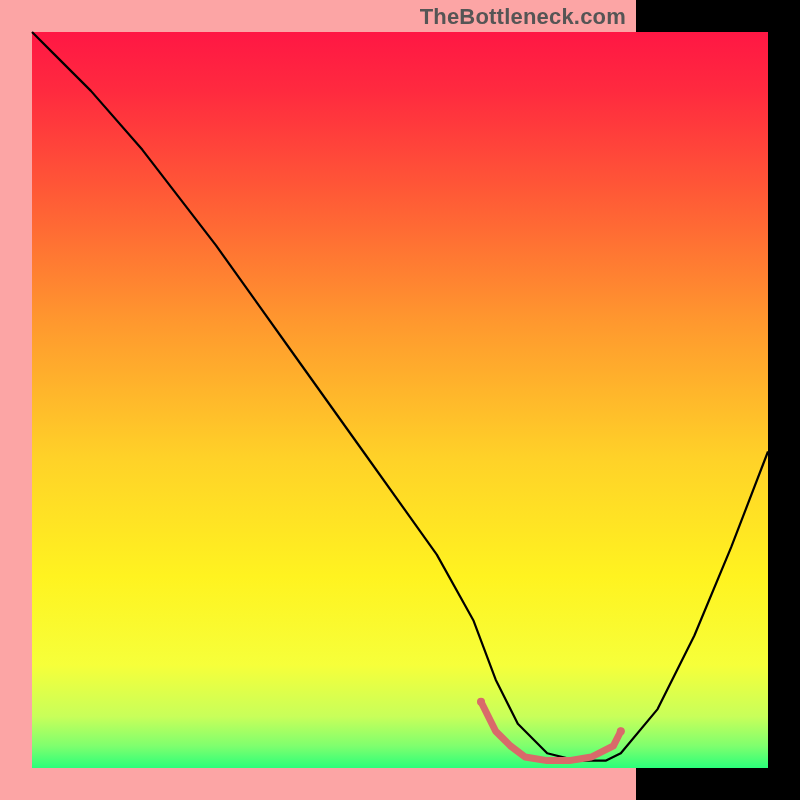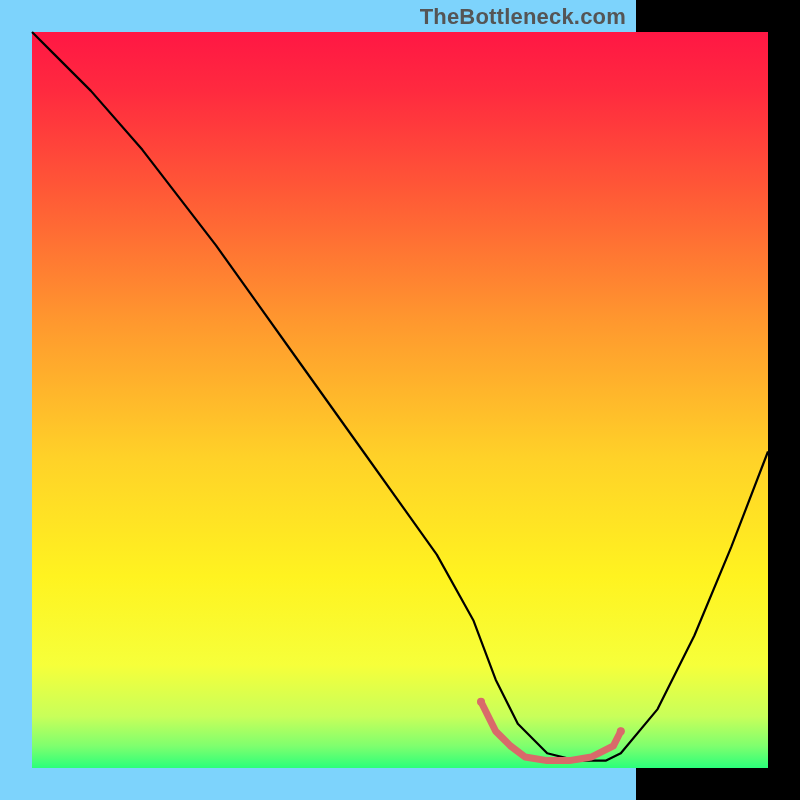--- a/index.html
+++ b/index.html
@@ -8,21 +8,21 @@
     width: 800px;
     height: 800px;
     background: #000;
     overflow: hidden;
     font-family: Arial, Helvetica, sans-serif;
   }
   .frame {
     position: relative;
     width: 636px;
     height: 800px;
-    background: #7dd3fc;
+    background: #fca5a5;
   }
   .watermark {
     position: absolute;
     top: 4px;
     right: 10px;
     color: #555;
     font-size: 22px;
     font-weight: bold;
     letter-spacing: 0.2px;
     z-index: 5;

